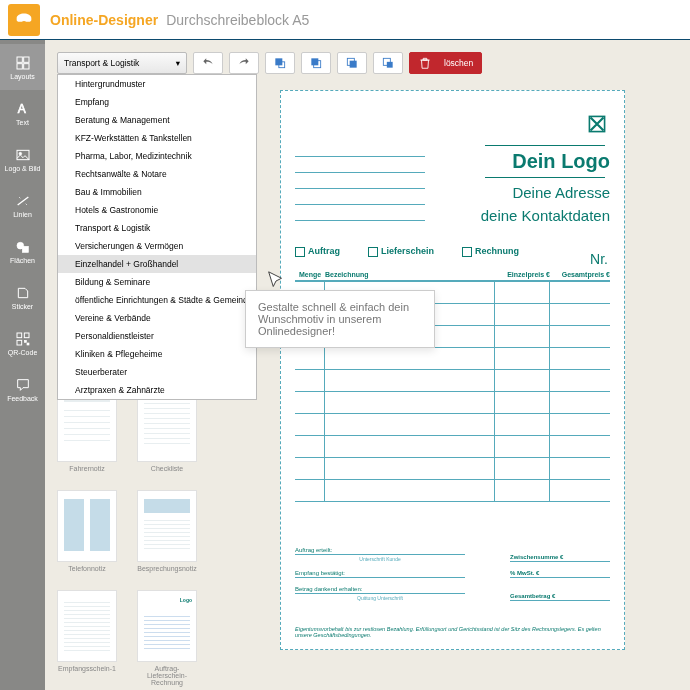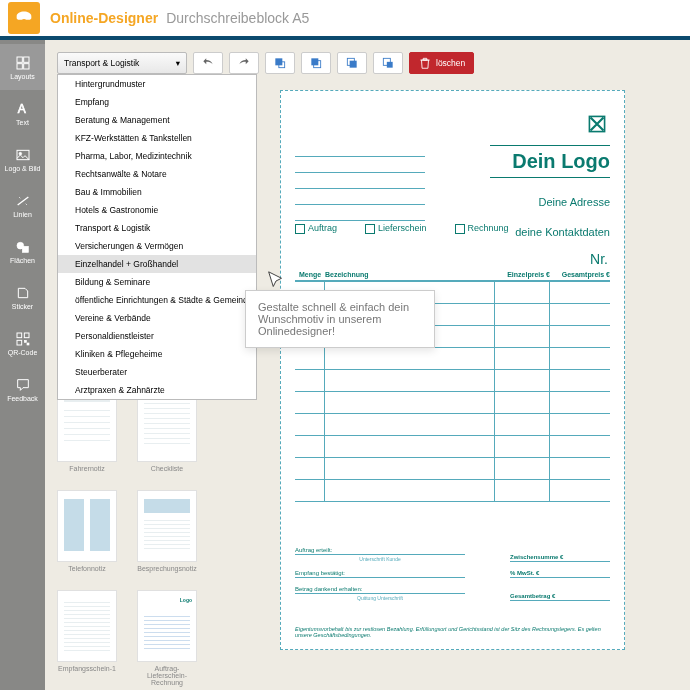--- a/index.html
+++ b/index.html
@@ -1,58 +1,58 @@
 <!DOCTYPE html>
 <html><head>
 <meta charset="utf-8">
 <style>
 *{box-sizing:border-box;margin:0;padding:0;font-family:Arial,sans-serif}
 body{width:690px;height:690px;background:#eeebe3;position:relative;overflow:hidden}
-.header{position:absolute;left:0;top:0;right:0;height:40px;background:#fff;display:flex;align-items:center;padding-left:8px;border-bottom:4px solid #0c4a6e}
+.header{position:absolute;left:0;top:0;right:0;height:40px;background:#fff;display:flex;align-items:center;padding-left:8px;border-bottom:1px solid #0c4a6e}
 .logo-box{width:32px;height:32px;background:#f5a623;border-radius:3px;display:flex;align-items:center;justify-content:center;margin-right:10px}
 .logo-box svg{width:22px;height:22px}
 .title-a{color:#f5a623;font-weight:bold;font-size:14px;margin-right:8px}
 .title-b{color:#999;font-size:14px}
 .sidebar{position:absolute;left:0;top:40px;bottom:0;width:45px;background:#888886;display:flex;flex-direction:column;align-items:center;padding-top:4px}
 .side-item{width:100%;height:46px;display:flex;flex-direction:column;align-items:center;justify-content:center;color:#fff;font-size:7px;cursor:pointer;gap:2px}
 .side-item.active{background:#999}
 .side-item svg{width:16px;height:16px;fill:#fff;stroke:#fff}
 .main{position:absolute;left:45px;top:40px;right:0;bottom:0}
 .toolbar{position:absolute;left:12px;top:12px;display:flex;gap:6px;align-items:flex-end}
 .dd{position:relative;width:130px}
 .dd-head{height:22px;border:1px solid #bbb;background:linear-gradient(#fafafa,#e8e8e8);font-size:8.5px;display:flex;align-items:center;padding:0 6px;justify-content:space-between;cursor:pointer;border-radius:2px}
 .dd-list{position:absolute;top:22px;left:0;width:200px;background:#fff;border:1px solid #bbb;font-size:8.5px;z-index:5}
 .dd-item{padding:4px 17px;cursor:pointer;white-space:nowrap}
 .dd-item:hover,.dd-item.hl{background:#e2e2e2}
 .btn{width:30px;height:22px;border:1px solid #ccc;background:#fff;border-radius:2px;display:flex;align-items:center;justify-content:center;cursor:pointer}
 .btn svg{width:14px;height:14px}
-.btn-del{width:auto;padding:0 8px;background:#c1272d;border-color:#c1272d;color:#fff;font-size:8.5px;gap:4px}
+.btn-del{width:auto;padding:0 8px;background:#c1272d;border-color:#c1272d;color:#fff;font-size:8.5px;gap:12px}
 .layouts{position:absolute;left:12px;top:350px;width:160px;font-size:7px;color:#888;text-align:center}
 .layouts-row{display:flex;gap:20px;margin-bottom:18px}
 .thumb{width:60px}
 .thumb-box{width:60px;height:72px;background:#fff;border:1px solid #e0e0e0;margin-bottom:3px;position:relative}
 .thumb-box::before,.thumb-box::after{content:"";position:absolute;background:#e8eef0}
 .t1::before{left:6px;top:8px;right:6px;height:3px}
 .t1::after{left:6px;top:14px;right:6px;height:40px;background:repeating-linear-gradient(#fff,#fff 5px,#e8eef0 5px,#e8eef0 6px)}
 .t2::before{left:6px;top:8px;right:6px;height:48px;background:repeating-linear-gradient(#fff,#fff 4px,#e8eef0 4px,#e8eef0 5px)}
 .t3::before{left:6px;top:8px;width:20px;height:52px;background:#c5dce8}
 .t3::after{right:6px;top:8px;width:20px;height:52px;background:#c5dce8}
 .t4::before{left:6px;top:8px;right:6px;height:14px;background:#c5dce8}
 .t4::after{left:6px;top:26px;right:6px;height:34px;background:repeating-linear-gradient(#fff,#fff 3px,#e8eef0 3px,#e8eef0 4px)}
 .t5::before{left:6px;top:8px;right:6px;height:52px;background:repeating-linear-gradient(#fff,#fff 3px,#e8eef0 3px,#e8eef0 4px)}
 .t6 .mini{position:absolute;right:4px;top:6px;font-size:5px;color:#0a7a6f;font-weight:bold}
 .t6::before{left:6px;top:22px;right:6px;height:36px;background:repeating-linear-gradient(#fff,#fff 3px,#cde 3px,#cde 4px)}
 .canvas{position:absolute;left:235px;top:50px;width:345px;height:560px;background:#fff;border:1px dashed #5ab;padding:12px}
 .cv-logo{position:absolute;right:14px;top:20px;text-align:right;color:#0a7a6f;font-weight:bold}
 .cv-logo .big{font-size:20px}
-.cv-logo .sub{font-size:11px;font-weight:normal;margin-top:18px}
+.cv-logo .sub{font-size:15px;font-weight:normal;margin-top:6px}
 .cv-logo svg{width:26px;height:26px}
 .cv-left-lines{position:absolute;left:14px;top:50px;width:130px}
 .cv-left-lines div{border-bottom:1px solid #5ab;height:16px}
-.cv-checks{position:absolute;left:14px;top:132px;right:14px;display:flex;gap:28px;font-size:9px;color:#0a7a6f;font-weight:normal}
+.cv-checks{position:absolute;left:14px;top:155px;right:14px;display:flex;gap:28px;font-size:9px;color:#0a7a6f;font-weight:bold}
 .cv-checks span::before{content:"";display:inline-block;width:8px;height:8px;border:1px solid #0a7a6f;margin-right:3px;vertical-align:middle}
 .cv-nr{position:absolute;right:16px;top:160px;font-size:14px;color:#0a7a6f;font-weight:normal}
 .cv-tbl{position:absolute;left:14px;top:180px;right:14px}
 .cv-th{display:flex;border-bottom:2px solid #5ab;font-size:7px;color:#0a7a6f;font-weight:bold;padding-bottom:2px}
 .cv-th div:nth-child(1){width:30px;text-align:center}
 .cv-th div:nth-child(2){flex:1}
 .cv-th div:nth-child(3){width:55px;text-align:right}
 .cv-th div:nth-child(4){width:60px;text-align:right}
 .cv-tr{display:flex;border-bottom:1px solid #5ab;height:22px}
 .cv-tr div:nth-child(1){width:30px;border-right:1px solid #5ab}

